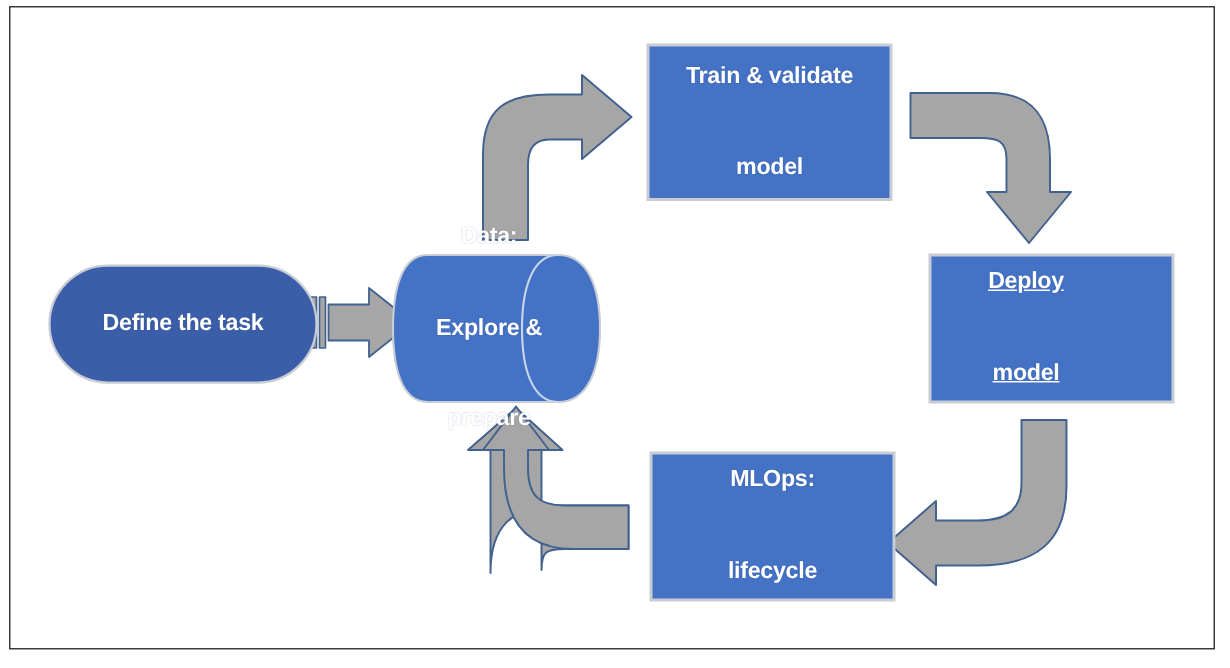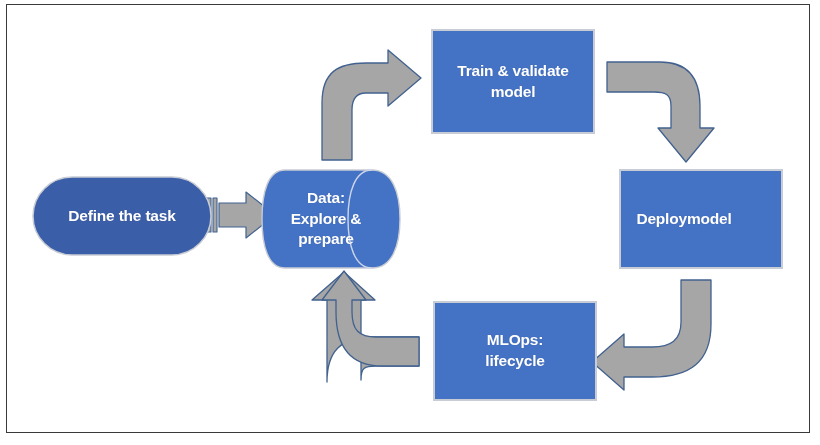--- a/index.html
+++ b/index.html
@@ -38,20 +38,21 @@
     align-items: center;
     justify-content: center;
     text-align: center;
     color: #ffffff;
     font-weight: bold;
     font-size: 15.5px;
     line-height: 1.33;
     letter-spacing: -0.2px;
     pointer-events: none;
     text-shadow: 0 0 1px rgba(40,60,110,0.35);
+    gap: 40px;
   }
 </style>
 </head>
 <body>
 
 <div id="canvas">
 
   <div id="frame"></div>
 
   <svg class="diagram-svg" viewBox="0 0 820 445" xmlns="http://www.w3.org/2000/svg">
@@ -149,21 +150,21 @@
     <span>Data:</span>
     <span>Explore &amp;</span>
     <span>prepare</span>
   </div>
 
   <div class="node-label" style="left:432px; top:30px; width:162px; height:103px; flex-direction:column;">
     <span>Train &amp; validate</span>
     <span>model</span>
   </div>
 
-  <div class="node-label" style="left:620px; top:170px; width:128px; height:98px; flex-direction:row;">
+  <div class="node-label" style="left:620px; top:170px; width:128px; height:98px; flex-direction:column;text-decoration:underline;">
     <span>Deploy</span>
     <span>model</span>
   </div>
 
   <div class="node-label" style="left:434px; top:302px; width:162px; height:98px; flex-direction:column;text-align:right;">
     <span>MLOps:</span>
     <span>lifecycle</span>
   </div>
 
 </div>

